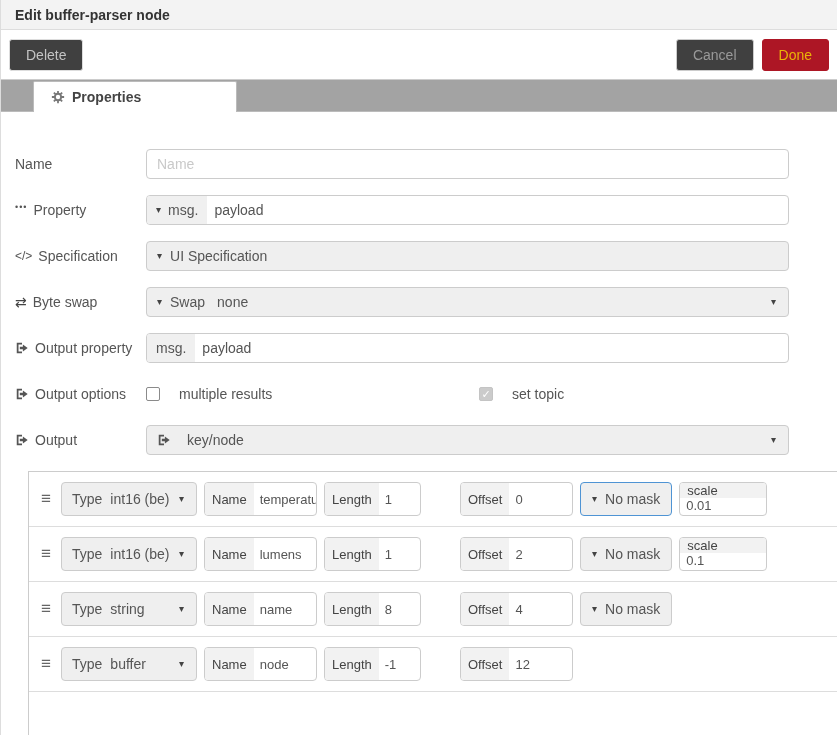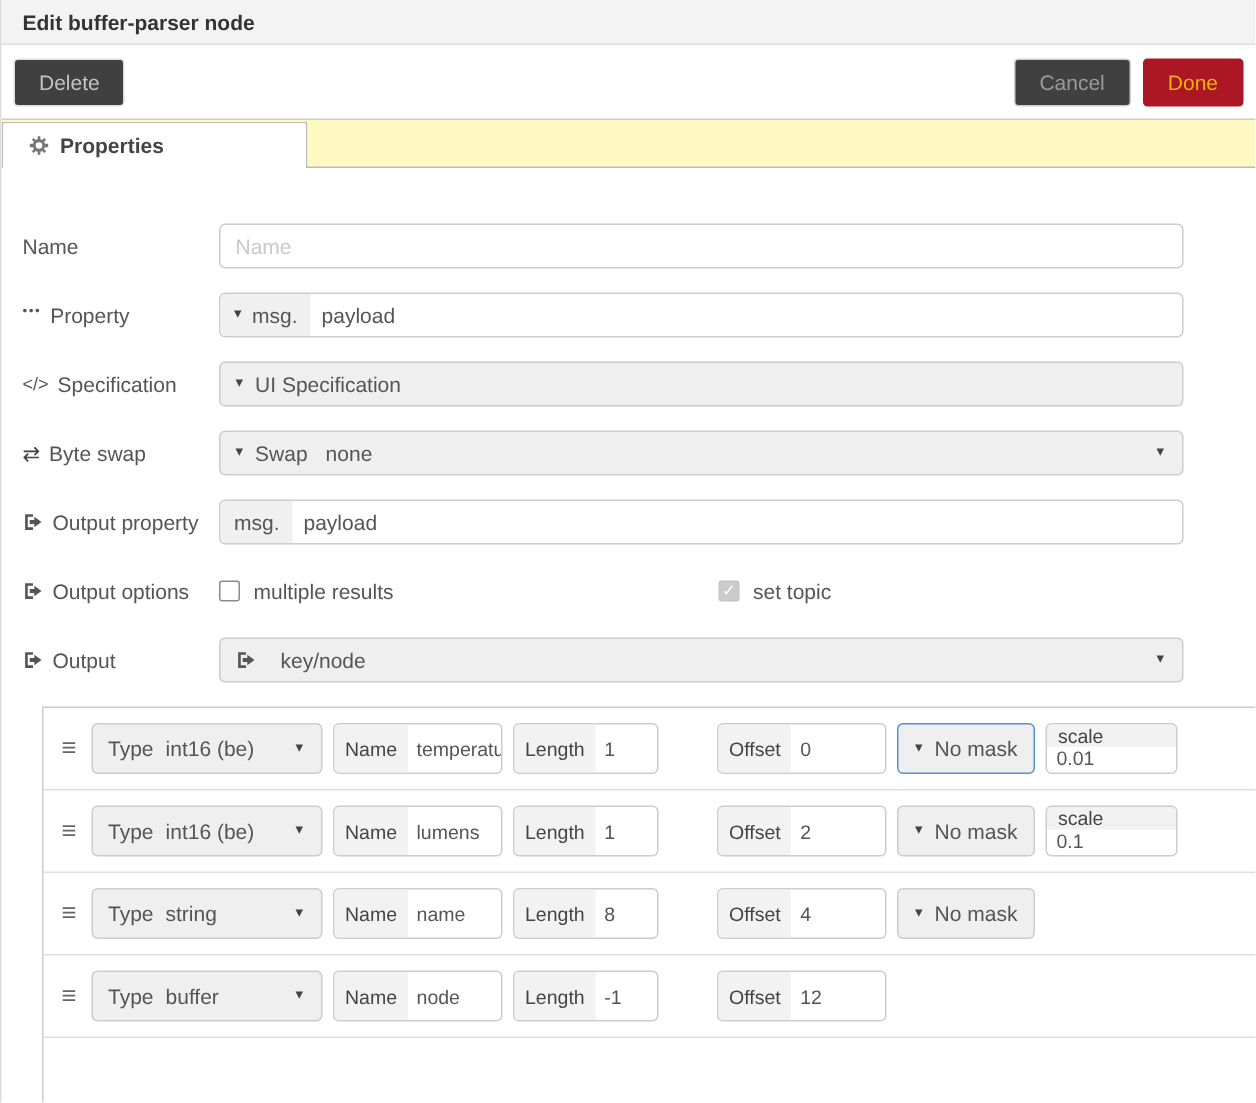--- a/index.html
+++ b/index.html
@@ -27,21 +27,21 @@
     padding:0 8px;border-bottom:1px solid #ccc;background:#fff;
   }
   .btn{
     font-family:inherit;font-size:14px;height:32px;padding:0 16px;
     border:1px solid #ccc;border-radius:3px;background:#404040;color:#999;cursor:pointer;
   }
   .btn.delete{color:#c3c3c3;border-color:#ddd;}
   .btn.done{background:var(--done-bg);border-color:var(--done-bg);color:#eab308;margin-left:8px;}
   .toolbar-right{display:flex;align-items:center;}
   
-  .tabbar{height:32px;display:flex;align-items:flex-end;border-bottom:1px solid #bbb;background:#fef9c3;}
+  .tabbar{height:32px;display:flex;align-items:flex-end;border-bottom:1px solid #bbb;background:#a3a3a3;padding-left:32px;}
   .tab{
     width:204px;height:31px;margin-bottom:-1px;background:#fff;
     border:1px solid #bbb;border-bottom:none;border-radius:2px 2px 0 0;
     display:flex;align-items:center;gap:7px;padding-left:17px;
   }
   .tab .tab-label{font-size:14px;font-weight:bold;color:#444;}
   .gear-svg{width:14px;height:14px;display:block;}
   
   .content{padding:37px 0 0 14px;}
   .form-row{display:flex;align-items:center;height:30px;margin-bottom:16px;}
@@ -71,41 +71,41 @@
   .caret{font-size:10px;color:#444;line-height:1;}
   .select{
     height:30px;background:#efefef;border:1px solid #ccc;border-radius:4px;
     display:flex;align-items:center;gap:8px;padding:0 10px;font-size:14px;color:#555;cursor:pointer;
   }
   .select.full{width:643px;}
   .select .caret-right{margin-left:auto;padding-right:2px;}
   .select .second-val{margin-left:4px;}
   
   .opts{width:643px;display:flex;align-items:center;font-size:14px;color:#555;}
-  .cbgroup{display:flex;align-items:center;gap:9px;}
+  .cbgroup{display:flex;align-items:center;gap:19px;}
   .cbgroup.first{width:333px;}
   .cbox{
     width:14px;height:14px;border:1px solid #8a8a8a;border-radius:2px;background:#fff;
     display:flex;align-items:center;justify-content:center;flex:none;
   }
   .cbox.checked-disabled{
     background:#cbcbcb;border-color:#c4c4c4;color:#fff;font-size:11px;line-height:1;
   }
   
   .items{
     margin-left:13px;margin-top:16px;
     border:1px solid #ccc;border-right:none;border-bottom:none;
     width:calc(100% - 13px);min-height:270px;background:#fff;
   }
   .item-row{
     display:flex;align-items:center;gap:7px;
     padding:10px 0 10px 9px;border-bottom:1px solid #ddd;font-size:13px;
   }
   .handle{font-size:17px;color:#666;width:16px;text-align:center;cursor:grab;flex:none;}
-  .type-select{width:154px;height:34px;flex:none;}
+  .type-select{width:136px;height:34px;flex:none;}
   .type-select .kval{color:#555;}
   .klabel-chip{background:#f2f2f2;display:flex;align-items:center;padding:0 7px;color:#444;flex:none;}
   .chip-input{
     height:34px;border:1px solid #ccc;border-radius:4px;background:#fff;
     display:flex;align-items:stretch;overflow:hidden;flex:none;
   }
   .chip-input .kval{
     display:flex;align-items:center;padding:0 6px;color:#555;
     white-space:nowrap;overflow:hidden;
   }

